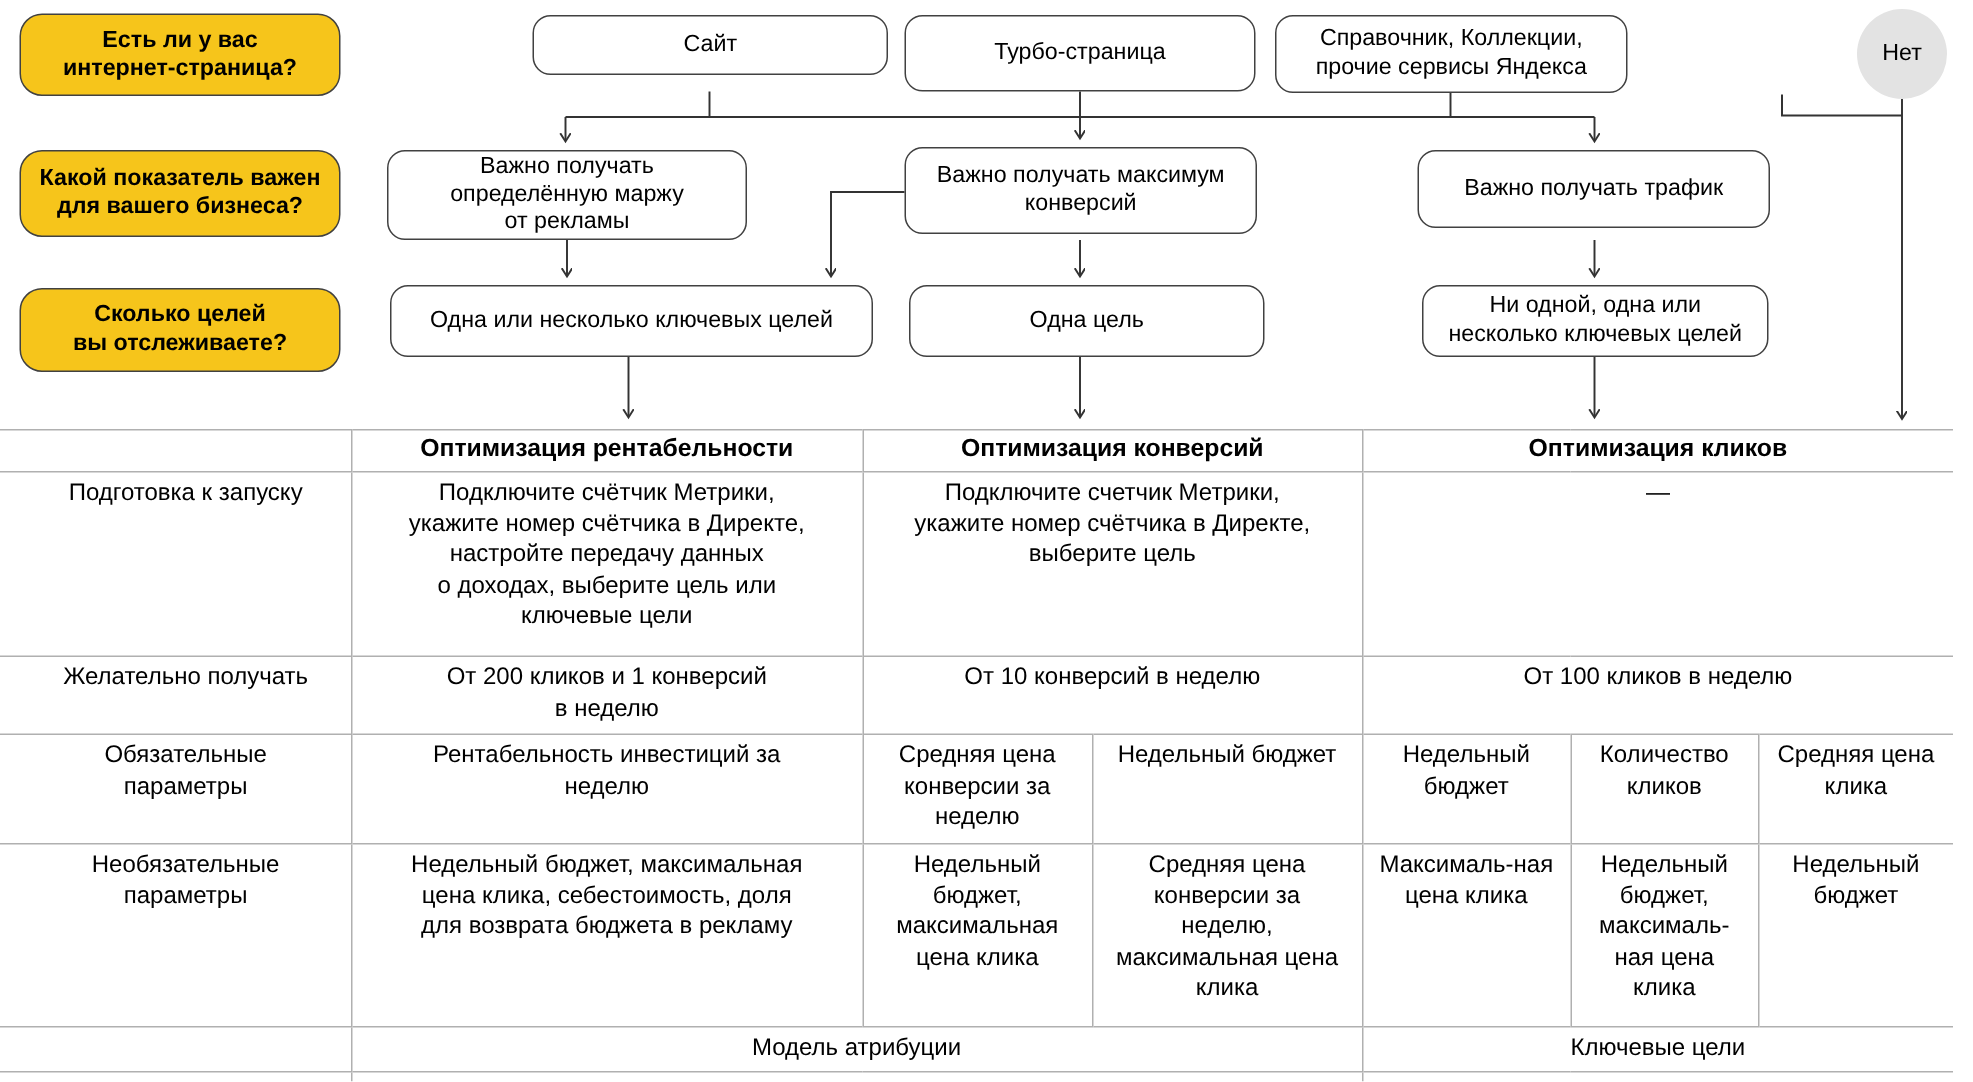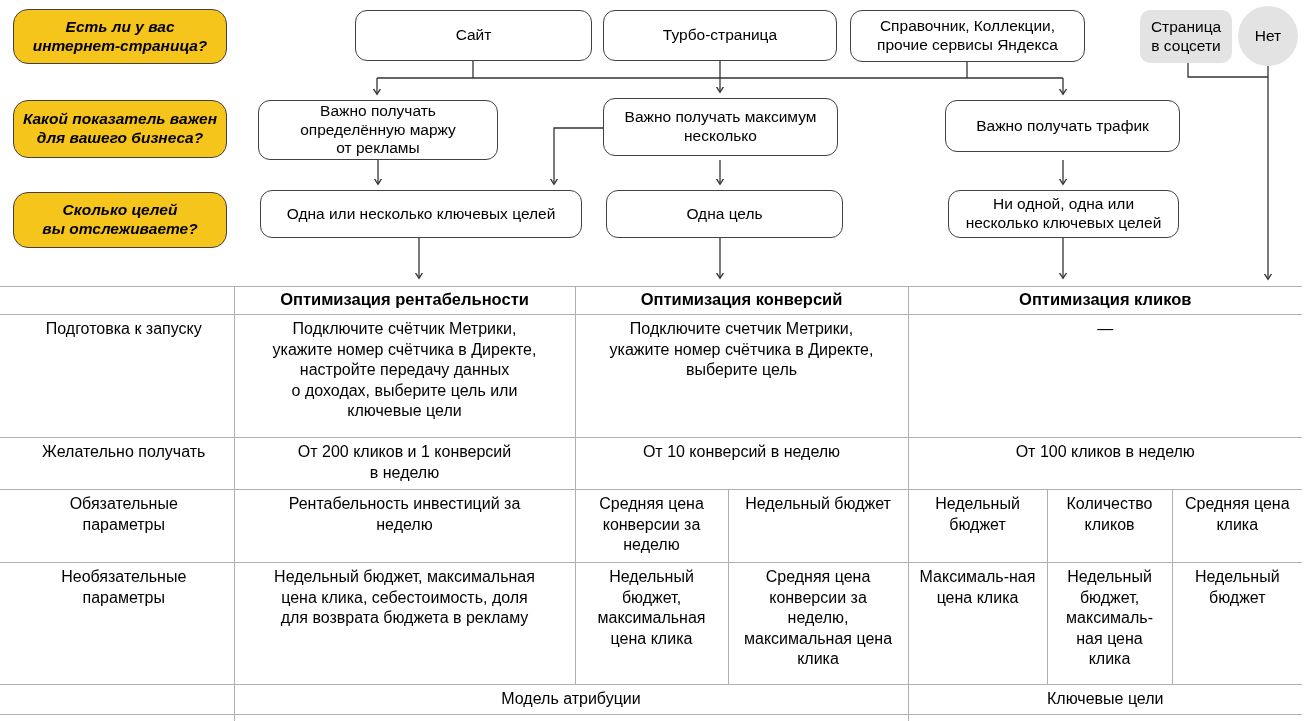--- a/index.html
+++ b/index.html
@@ -10,21 +10,20 @@
   
   .node{
     position:absolute;display:flex;align-items:center;justify-content:center;
     text-align:center;white-space:pre-line;box-sizing:border-box;
     font-size:15.5px;line-height:1.22;background:#fff;
     border:1.5px solid var(--node-border);border-radius:12px;padding:2px 6px;
   }
   .node.yellow{
     background:var(--yellow);font-weight:bold;border-radius:15px;
     border:1.5px solid var(--node-border);
-    font-style:italic;
   }
   .node.gray{background:var(--gray-node);border:none;border-radius:10px;}
   .node.circle{background:var(--gray-node);border:none;border-radius:50%;}
   
   #flow-svg{position:absolute;left:0;top:0;pointer-events:none;}
   
   #strategy-table{
     position:absolute;left:0;top:286px;width:1302px;
     border-collapse:collapse;table-layout:fixed;
     font-size:16px;line-height:1.28;
@@ -69,33 +68,31 @@
     </g>
   </svg>
 
   <div class="node yellow" style="left:13px;top:9px;width:214px;height:55px">Есть ли у вас
 интернет-страница?</div>
   <div class="node yellow" style="left:13px;top:192px;width:214px;height:56px">Сколько целей
 вы отслеживаете?</div>
   <div class="node yellow" style="left:13px;top:100px;width:214px;height:58px">Какой показатель важен
 для вашего бизнеса?</div>
 
-  <div class="node" style="left:355px;top:10px;width:237px;height:51px">Сайт</div>
+  <div class="node" style="left:355px;top:10px;width:237px;height:40px">Сайт</div>
   <div class="node" style="left:603px;top:10px;width:234px;height:51px">Турбо-страница</div>
   <div class="node" style="left:850px;top:10px;width:235px;height:52px">Справочник, Коллекции,
 прочие сервисы Яндекса</div>
-  <div class="node gray" style="left:1140px;top:10px;width:92px;height:53px">Страница
-в соцсети</div>
   <div class="node circle" style="left:1238px;top:6px;width:60px;height:60px">Нет</div>
 
   <div class="node" style="left:258px;top:100px;width:240px;height:60px">Важно получать
 определённую маржу
 от рекламы</div>
   <div class="node" style="left:603px;top:98px;width:235px;height:58px">Важно получать максимум
-несколько</div>
+конверсий</div>
   <div class="node" style="left:260px;top:190px;width:322px;height:48px">Одна или несколько ключевых целей</div>
 
   <div class="node" style="left:945px;top:100px;width:235px;height:52px">Важно получать трафик</div>
   <div class="node" style="left:606px;top:190px;width:237px;height:48px">Одна цель</div>
   <div class="node" style="left:948px;top:190px;width:231px;height:48px">Ни одной, одна или
 несколько ключевых целей</div>
 
   <table id="strategy-table">
     <colgroup>
       <col style="width:234px">

